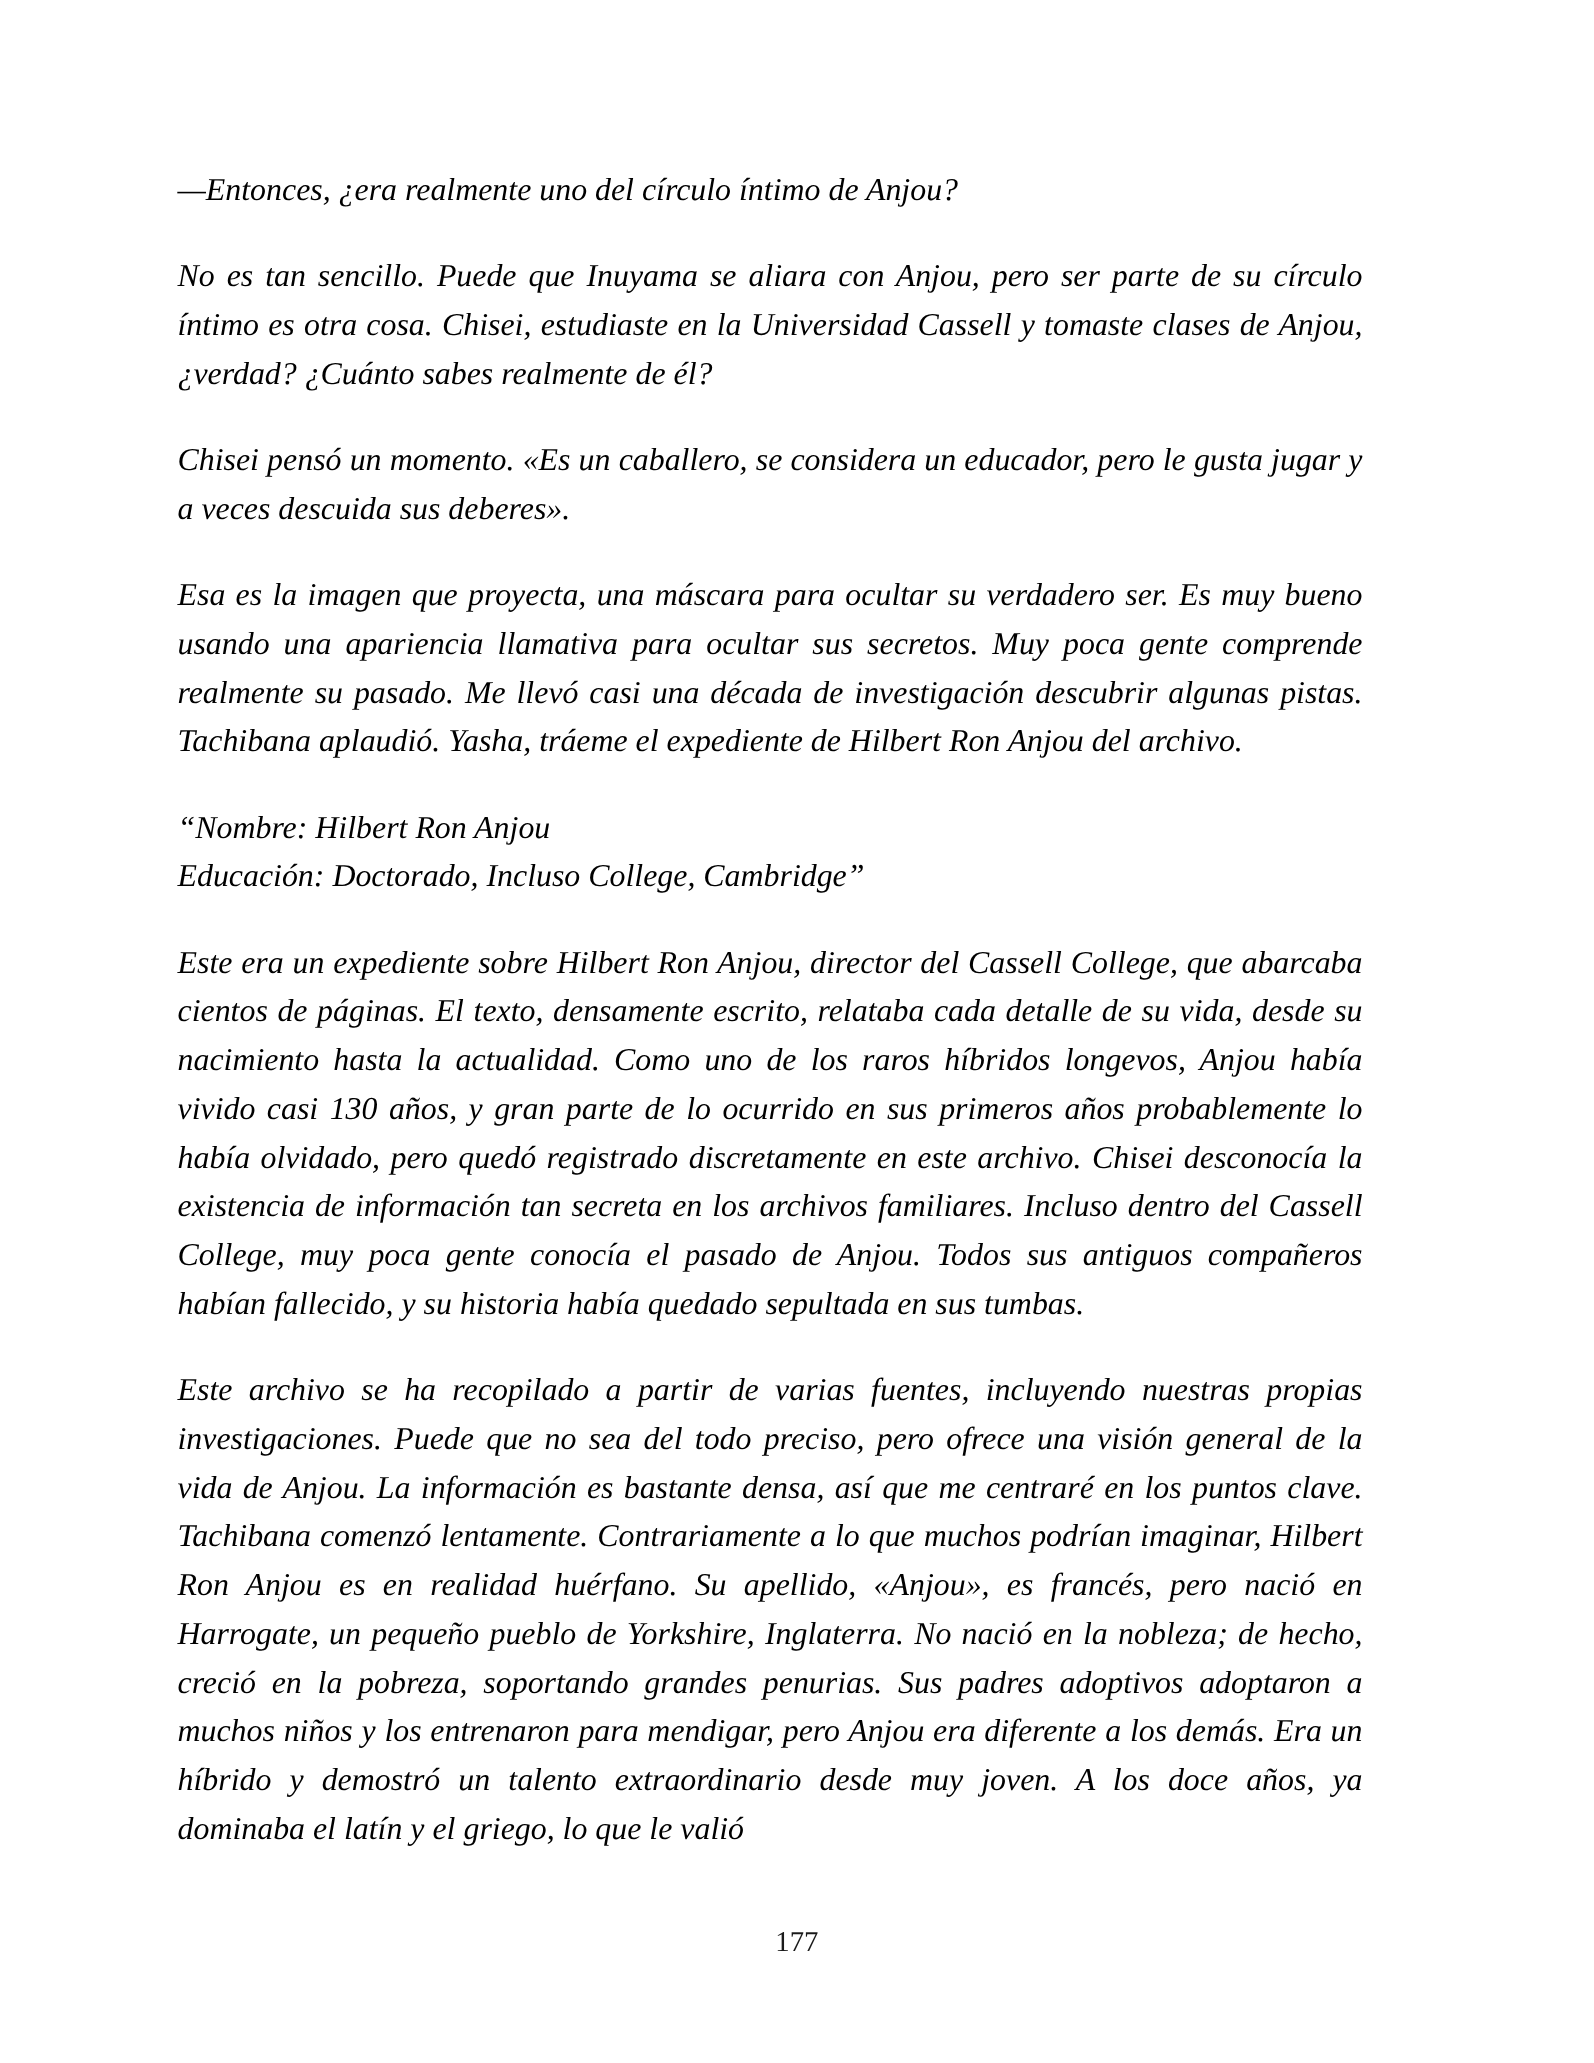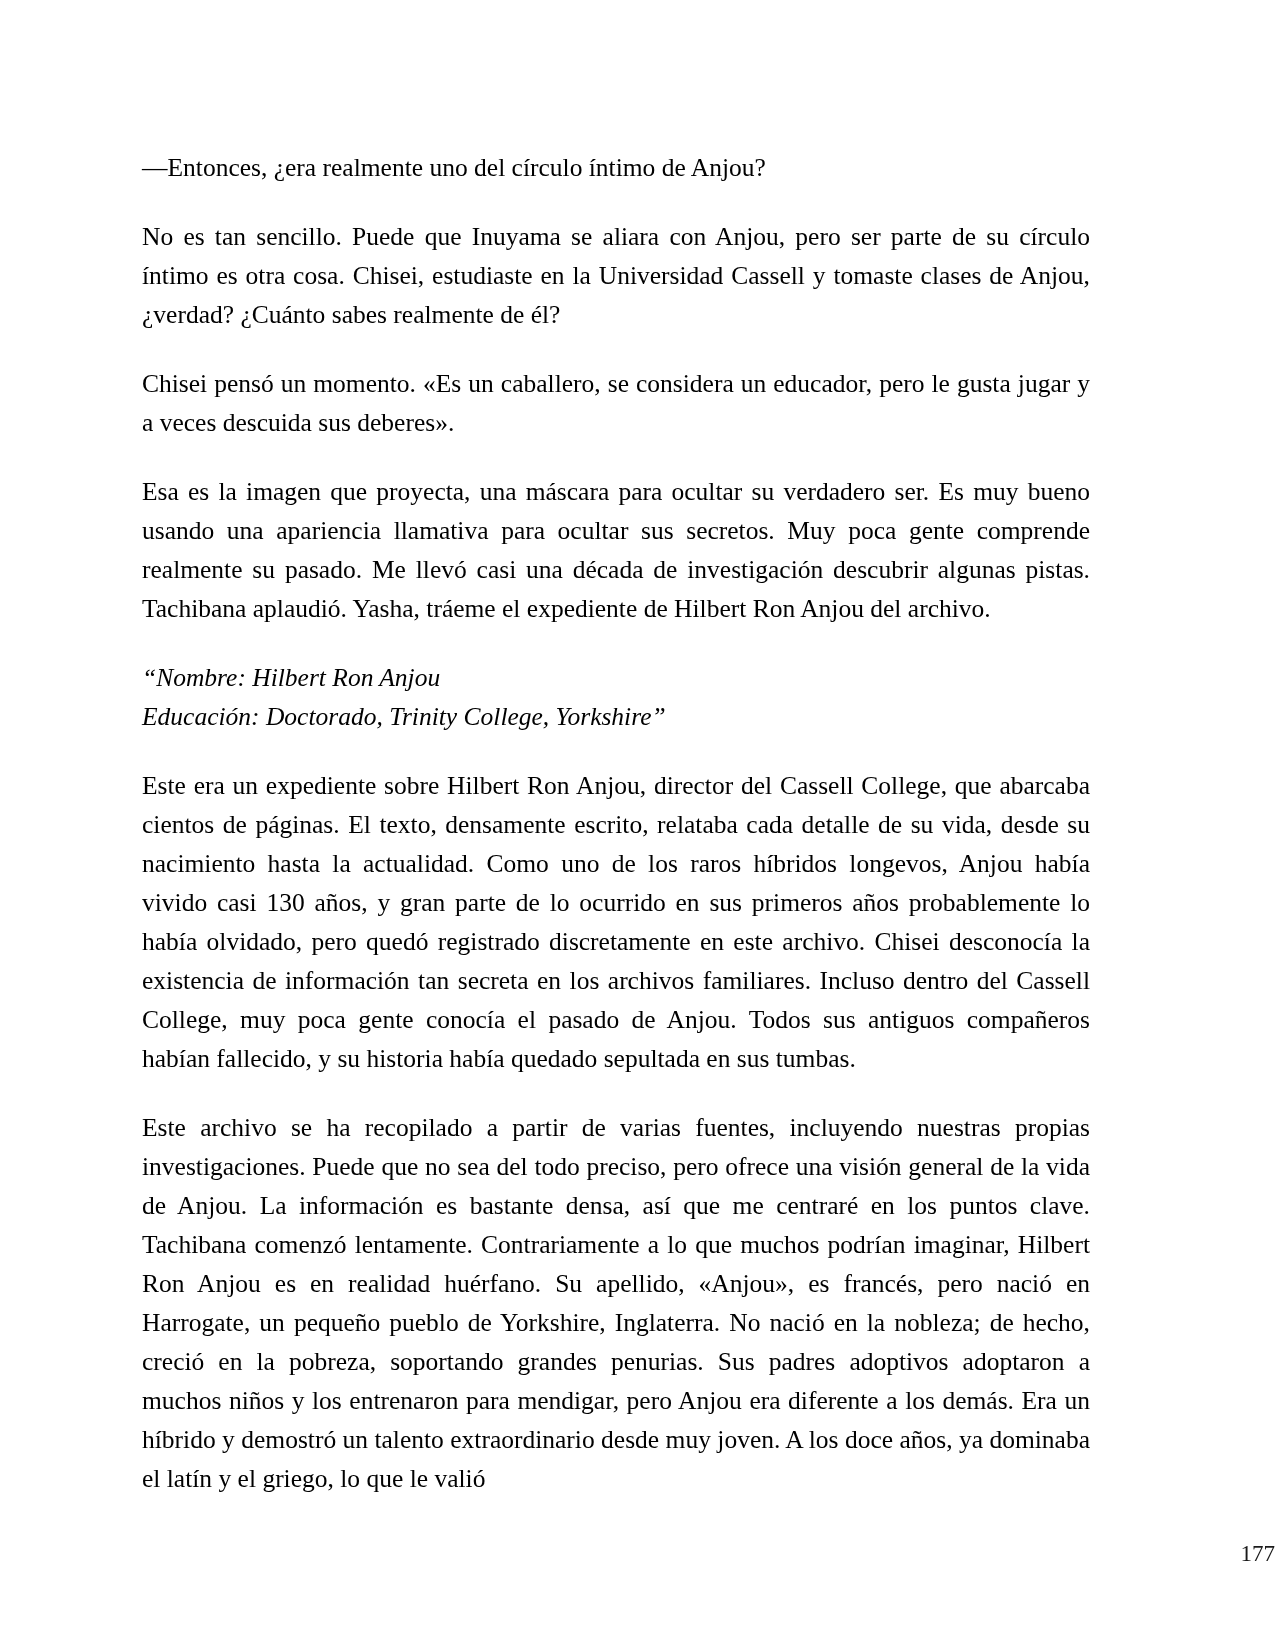--- a/index.html
+++ b/index.html
@@ -23,28 +23,29 @@
 
   .text-column {
     position: absolute;
     left: 142px;
     top: 132px;
     width: 948px;
   }
 
   
   p.body-par {
-    margin: 16px 0 30px 0;
+    margin: 0 0 30px 0;
     font-size: 25.5px;
     line-height: 39px;
     text-align: justify;
     text-justify: inter-word;
     hyphens: none;
     -webkit-hyphens: none;
     word-spacing: 0.0em;
+    font-style: italic;
   }
 
   
   p.body-par.last {
     margin-bottom: 0;
   }
 
   
   p.body-par.single-line {
     text-align: left;
@@ -62,21 +63,21 @@
   .record-block .record-line {
     display: block;
     white-space: pre;
   }
 
   .page-number {
     position: absolute;
     left: 0;
     right: 0;
     top: 1540px;
-    text-align: right;
+    text-align: center;
     font-size: 23px;
     line-height: 28px;
     color: #1a1a1a;
     font-family: "Liberation Serif", "DejaVu Serif", serif;
   }
 </style>
 </head>
 <body>
 
 <div class="page">
@@ -87,21 +88,21 @@
 
     <p class="body-par">No es tan sencillo. Puede que Inuyama se aliara con Anjou, pero ser parte de su círculo íntimo es otra cosa. Chisei, estudiaste en la Universidad Cassell y tomaste clases de Anjou, ¿verdad? ¿Cuánto sabes realmente de él?</p>
 
     <p class="body-par">Chisei pensó un momento. «Es un caballero, se considera un educador, pero le gusta jugar y a veces descuida sus deberes».</p>
 
     <p class="body-par">Esa es la imagen que proyecta, una máscara para ocultar su verdadero ser. Es muy bueno usando una apariencia llamativa para ocultar sus secretos. Muy poca gente comprende realmente su pasado. Me llevó casi una década de investigación descubrir algunas pistas. Tachibana aplaudió. Yasha, tráeme el expediente de Hilbert Ron Anjou del archivo.</p>
 
 
     <div class="record-block">
       <span class="record-line">“Nombre: Hilbert Ron Anjou</span>
-      <span class="record-line">Educación: Doctorado, Trinity College, Yorkshire”</span>
+      <span class="record-line">Educación: Doctorado, Incluso College, Cambridge”</span>
     </div>
 
     <p class="body-par">Este era un expediente sobre Hilbert Ron Anjou, director del Cassell College, que abarcaba cientos de páginas. El texto, densamente escrito, relataba cada detalle de su vida, desde su nacimiento hasta la actualidad. Como uno de los raros híbridos longevos, Anjou había vivido casi 130 años, y gran parte de lo ocurrido en sus primeros años probablemente lo había olvidado, pero quedó registrado discretamente en este archivo. Chisei desconocía la existencia de información tan secreta en los archivos familiares. Incluso dentro del Cassell College, muy poca gente conocía el pasado de Anjou. Todos sus antiguos compañeros habían fallecido, y su historia había quedado sepultada en sus tumbas.</p>
 
     <p class="body-par last">Este archivo se ha recopilado a partir de varias fuentes, incluyendo nuestras propias investigaciones. Puede que no sea del todo preciso, pero ofrece una visión general de la vida de Anjou. La información es bastante densa, así que me centraré en los puntos clave. Tachibana comenzó lentamente. Contrariamente a lo que muchos podrían imaginar, Hilbert Ron Anjou es en realidad huérfano. Su apellido, «Anjou», es francés, pero nació en Harrogate, un pequeño pueblo de Yorkshire, Inglaterra. No nació en la nobleza; de hecho, creció en la pobreza, soportando grandes penurias. Sus padres adoptivos adoptaron a muchos niños y los entrenaron para mendigar, pero Anjou era diferente a los demás. Era un híbrido y demostró un talento extraordinario desde muy joven. A los doce años, ya dominaba el latín y el griego, lo que le valió</p>
 
   </div>
 
   <div class="page-number">177</div>
 

